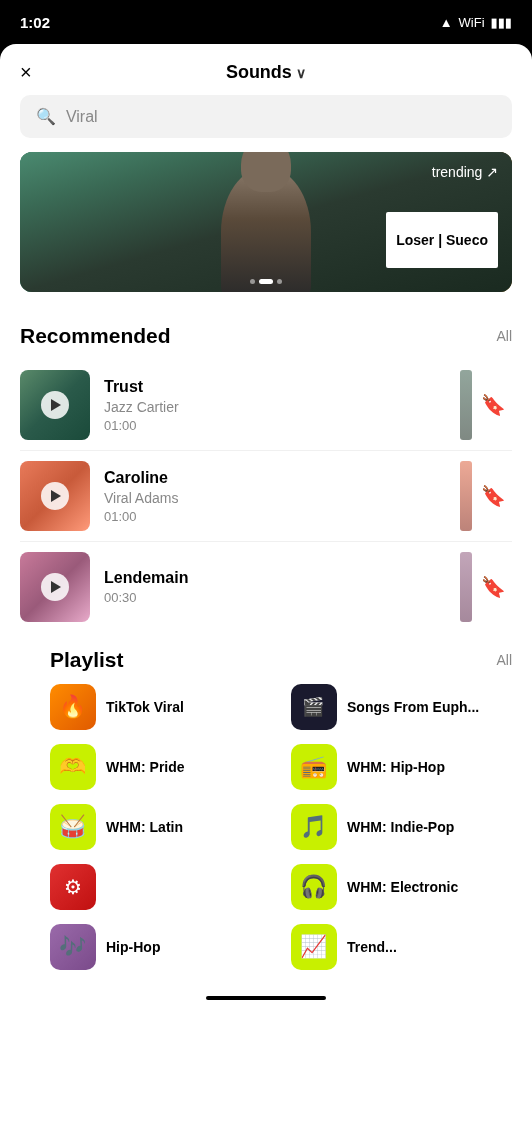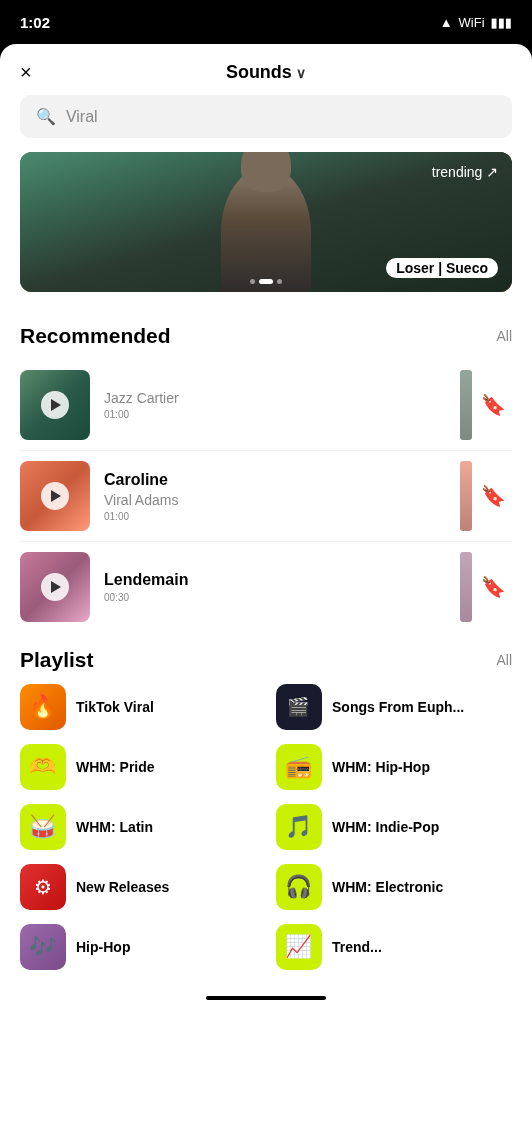--- a/index.html
+++ b/index.html
@@ -108,25 +108,25 @@
       top: 12px;
       right: 14px;
       color: #fff;
       font-size: 14px;
       font-weight: 500;
       display: flex;
       gap: 4px;
     }
     .banner-label {
       position: absolute;
-      bottom: 14px;
+      bottom: 24px;
       right: 14px;
       background: #fff;
-      border-radius: 10px;
-      padding: 2px 10px;
+      border-radius: 2px;
+      padding: 20px 10px;
       font-size: 14px;
       font-weight: 700;
       color: #000;
       display: flex;
       align-items: center;
       gap: 2px;
     }
     .banner-dots {
       position: absolute;
       bottom: 8px;
@@ -246,34 +246,35 @@
       font-weight: 700;
       color: #000;
       margin-bottom: 3px;
     }
     .track-artist {
       font-size: 14px;
       color: #888;
       margin-bottom: 3px;
     }
     .track-duration {
-      font-size: 10px;
+      font-size: 13px;
       color: #888;
     }
     .bookmark-btn {
       padding: 6px;
       cursor: pointer;
       color: #555;
     }
     .bookmark-icon {
       font-size: 20px;
     }
     
     .playlist-section {
       padding: 16px 20px 0;
+      margin-left: 30px;
     }
     .playlist-grid {
       display: grid;
       grid-template-columns: 1fr 1fr;
       gap: 14px 20px;
       margin-top: 12px;
     }
     .playlist-item {
       display: flex;
       align-items: center;
@@ -376,20 +377,21 @@
       <div class="track-item">
         <div class="track-thumb track-thumb-trust">
           <div style="width:100%;height:100%;background:linear-gradient(135deg,#5a8a6a,#2a5a4a,#1a4a3a);"></div>
           <div class="play-btn-overlay">
             <div class="play-circle">
               <div class="play-triangle"></div>
             </div>
           </div>
         </div>
         <div class="track-info">
+          <div class="track-name">Trust</div>
           <div class="track-artist">Jazz Cartier</div>
           <div class="track-duration">01:00</div>
         </div>
         <span class="bookmark-btn">
           <span class="bookmark-icon">🔖</span>
         </span>
         <div style="width:12px;position:absolute;right:40px;top:10px;bottom:10px;border-radius:3px;background:linear-gradient(180deg,#4a6a5a,#2a3a30);opacity:0.6;"></div>
       </div>
 
       <div class="track-item">
@@ -478,21 +480,20 @@
           <div class="playlist-icon bg-lime4">
             <span>🎵</span>
           </div>
           <span class="playlist-name">WHM: Indie-Pop</span>
         </div>
 
         <div class="playlist-item">
           <div class="playlist-icon bg-red">
             <span style="color:#fff;font-size:20px;">⚙</span>
           </div>
-          <span class="playlist-name">New Releases</span>
         </div>
 
         <div class="playlist-item">
           <div class="playlist-icon bg-lime5">
             <span>🎧</span>
           </div>
           <span class="playlist-name">WHM: Electronic</span>
         </div>
 
       </div>

